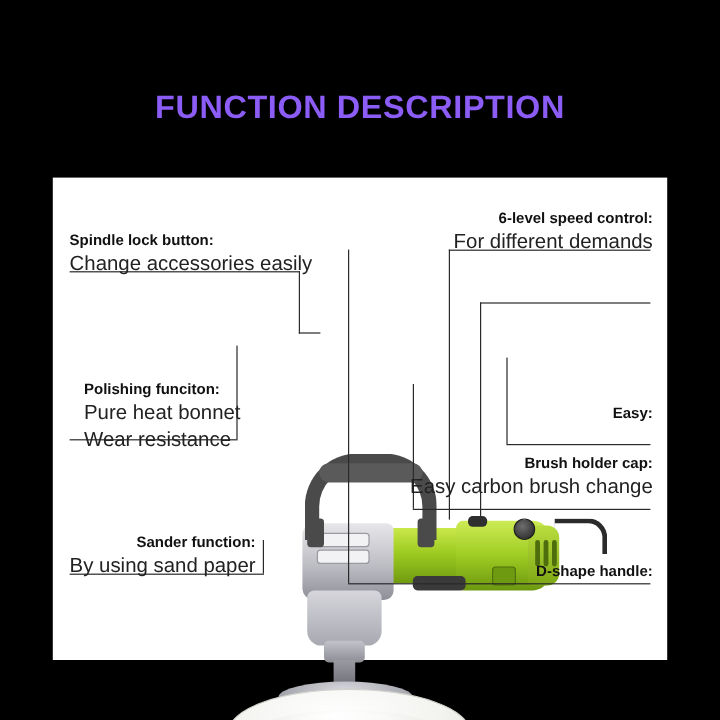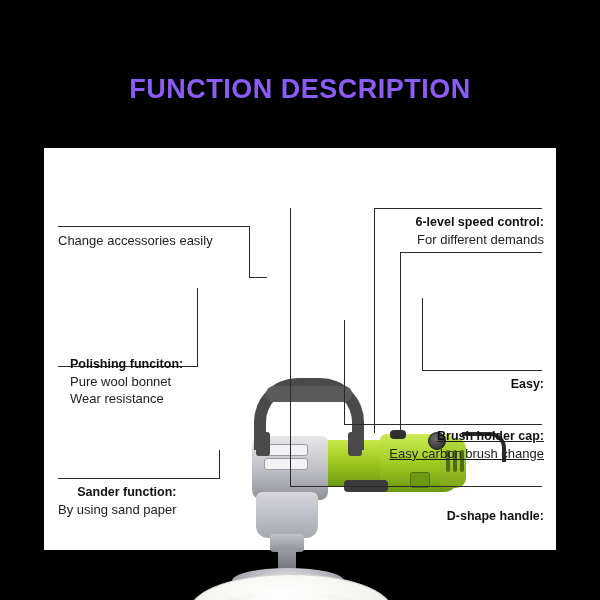--- a/index.html
+++ b/index.html
@@ -40,31 +40,30 @@
     width: 512px;
     height: 402px;
     background: #ffffff;
   }
   
   .callout {
     position: absolute;
     font-family: "Liberation Sans", sans-serif;
     color: #1a1a1a;
     line-height: 1.35;
-    margin-top: 40px;
   }
   .callout .head {
     font-size: 12.5px;
     font-weight: bold;
     color: #111111;
     display: block;
     white-space: nowrap;
   }
   .callout .sub {
-    font-size: 13px;
+    font-size: 17px;
     font-weight: normal;
     color: #222222;
     display: block;
     white-space: nowrap;
   }
   .callout.right {
     text-align: right;
   }
   
   .leader {
@@ -283,45 +282,46 @@
     <div class="leader h" style="left:378px; top:222px; width:120px;"></div>
     <div class="leader v" style="left:378px; top:150px; height:72px;"></div>
 
     <div class="leader h" style="left:300px; top:276px; width:198px;"></div>
     <div class="leader v" style="left:300px; top:172px; height:104px;"></div>
 
     <div class="leader h" style="left:246px; top:338px; width:252px;"></div>
     <div class="leader v" style="left:246px; top:60px; height:278px;"></div>
 
     <div class="callout" style="left:14px; top:44px;">
+      <span class="head">Spindle lock button:</span>
       <span class="sub">Change accessories easily</span>
     </div>
 
     <div class="callout" style="left:26px; top:168px;">
       <span class="head">Polishing funciton:</span>
-      <span class="sub">Pure wool bonnet</span>
+      <span class="sub">Pure heat bonnet</span>
       <span class="sub">Wear resistance</span>
     </div>
 
     <div class="callout" style="left:14px; top:296px;text-align:right;">
       <span class="head">Sander function:</span>
       <span class="sub">By using sand paper</span>
     </div>
 
     <div class="callout right" style="right:12px; top:26px;">
       <span class="head">6-level speed control:</span>
       <span class="sub">For different demands</span>
     </div>
 
 
     <div class="callout right" style="right:12px; top:188px;">
       <span class="head">Easy:</span>
     </div>
 
-    <div class="callout right" style="right:12px; top:240px;text-decoration:underline;">
+    <div class="callout right" style="right:12px; top:230px;">
       <span class="head">Brush holder cap:</span>
       <span class="sub">Easy carbon brush change</span>
     </div>
 
     <div class="callout right" style="right:12px; top:320px;">
       <span class="head">D-shape handle:</span>
     </div>
 
   </div>
 </div>

